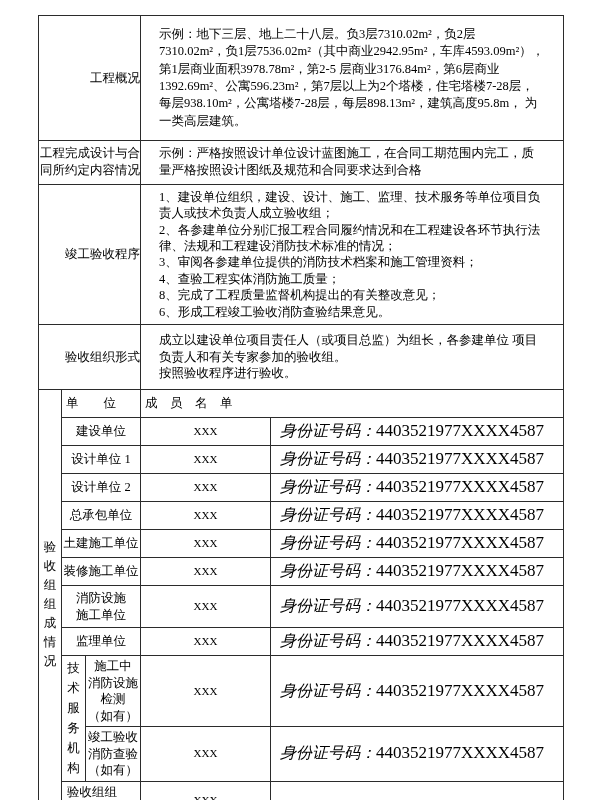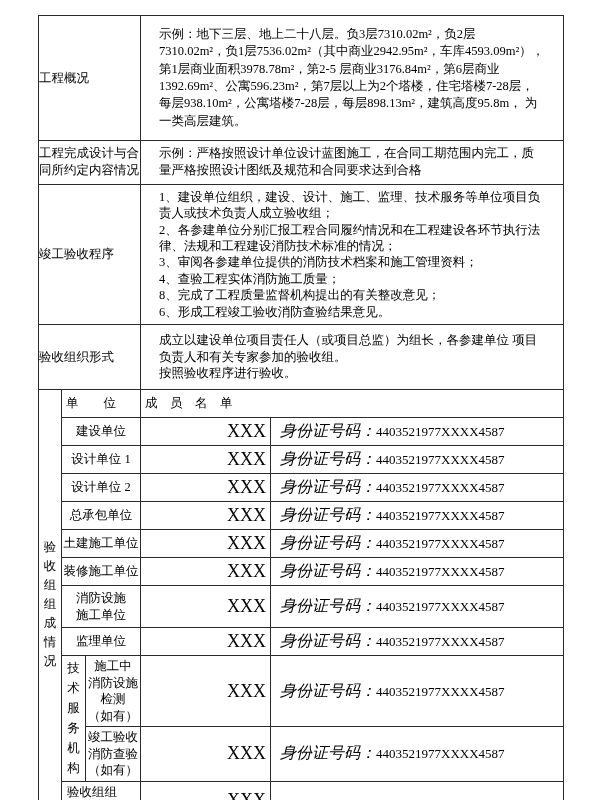--- a/index.html
+++ b/index.html
@@ -27,21 +27,21 @@
     word-break: break-word;
   }
   
   col.c1 { width: 23px; }
   col.c2 { width: 24px; }
   col.c3 { width: 55px; }
   col.c4 { width: 130px; }
   col.c5 { width: 293px; }
 
   td.lbl {
-    text-align: left;
+    text-align: right;
     padding: 2px 0;
   }
   td.content {
     text-align: left;
     padding: 4px 18px;
     line-height: 17.4px;
   }
   td.content .cline { line-height: 16.4px; }
   td.vtext {
     text-align: center;
@@ -62,33 +62,33 @@
     text-align: center;
     white-space: pre-line;
     padding: 2px 1px;
     line-height: 16.5px;
   }
   td.leader {
     text-align: left;
     padding-left: 5px;
   }
   td.name {
-    text-align: right;
-    font-size: 18px;
+    text-align: center;
+    font-size: 11px;
   }
   td.idcell {
     text-align: left;
     padding-left: 9px;
   }
   .id-label {
     font-style: italic;
     font-size: 16px;
   }
   .id-num {
-    font-size: 13px;
+    font-size: 17px;
   }
   
   tr.r-overview  { height: 125px; }
   tr.r-contract  { height: 39px; }
   tr.r-procedure { height: 130px; }
   tr.r-orgform   { height: 65px; }
   tr.r-hdr       { height: 28px; }
   tr.r-unit      { height: 28px; }
   tr.r-fire      { height: 42px; }
   tr.r-tech1     { height: 64px; }

